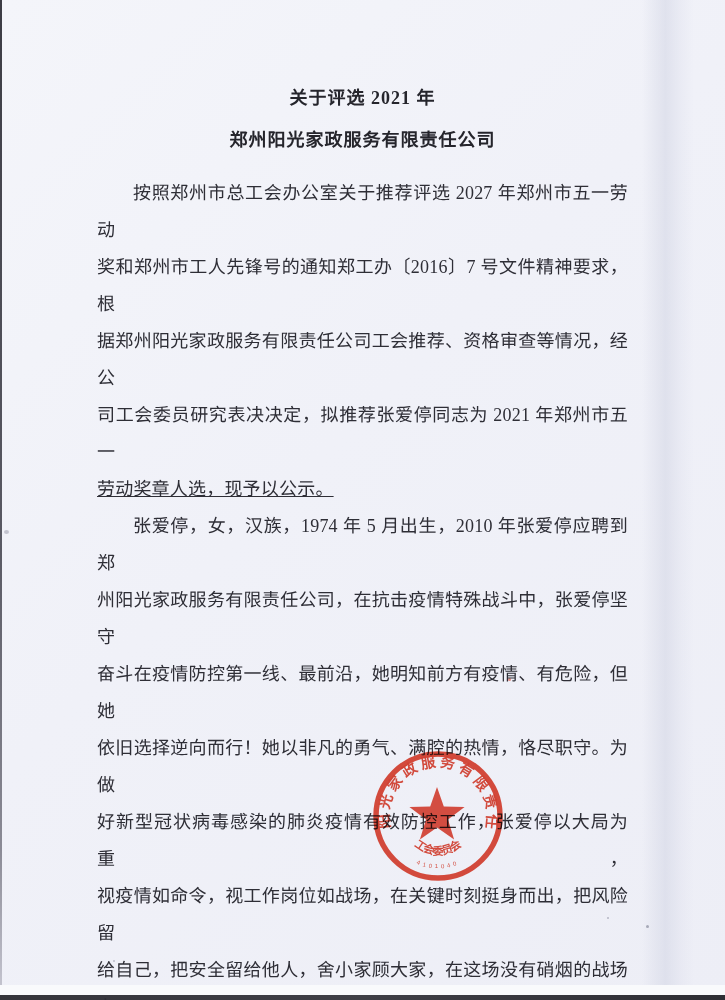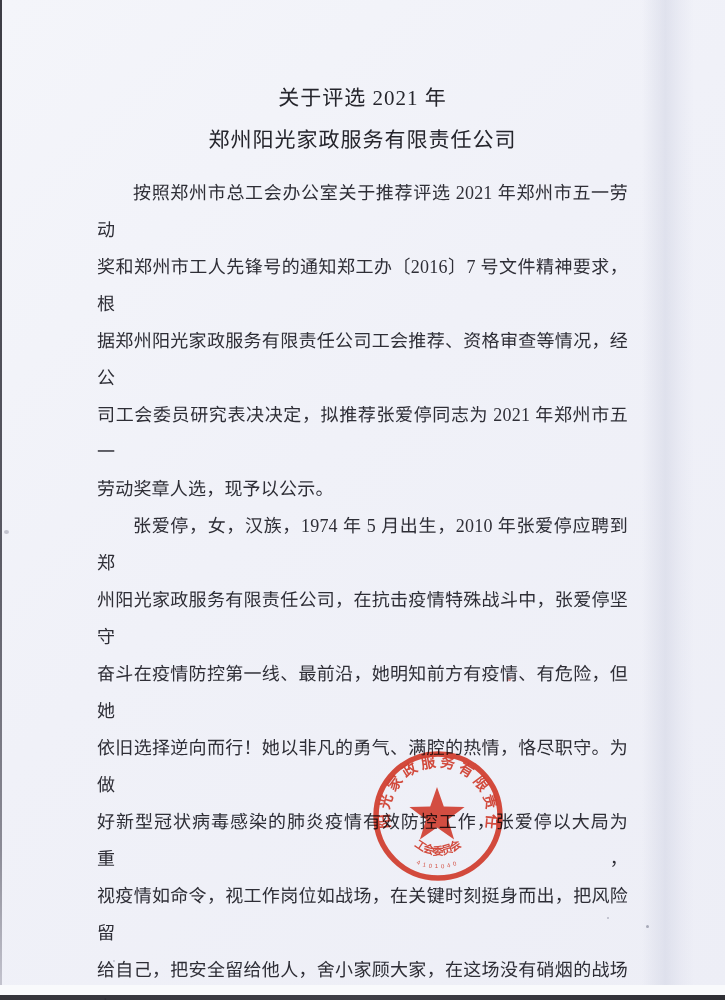--- a/index.html
+++ b/index.html
@@ -16,31 +16,31 @@
   .shade-right{position:absolute;top:0;left:642px;width:52px;height:1000px;
     background:linear-gradient(90deg,rgba(214,216,230,0) 0%,rgba(210,213,228,.55) 45%,rgba(222,224,237,.35) 75%,rgba(240,241,248,0) 100%);}
   .strip-bottom-light{position:absolute;left:0;top:985px;width:725px;height:10px;background:#f9fafc;}
   .edge-bottom{position:absolute;left:0;top:995px;width:725px;height:5px;
     background:linear-gradient(90deg,#35353b 0%,#3f3f46 50%,#2e2e34 100%);}
   .speck{position:absolute;border-radius:50%;}
 
   
   .content{position:absolute;left:97px;top:77px;width:531px;color:#2e2e36;}
   .title-line{
-    font-size:21px;line-height:42px;font-weight:normal;text-align:center;
+    font-size:18px;line-height:42px;font-weight:bold;text-align:center;
     letter-spacing:1px;color:#25252c;
   }
   .body-text{margin-top:14px;}
   .line{
     font-size:18px;line-height:37px;
     text-align:justify;text-align-last:justify;
     letter-spacing:0.2px;
   }
   .line.first{text-indent:36px;}
-  .line.last{text-align-last:left;}
+  .line.last{text-align-last:left;text-decoration:underline;}
 
   
   .seal{position:absolute;left:368px;top:746px;width:140px;height:140px;
     mix-blend-mode:multiply;opacity:0.92;}
   .seal text{font-family:"Liberation Sans","DejaVu Sans",sans-serif;}
 </style>
 </head>
 <body>
 
 <div class="page">
@@ -57,21 +57,21 @@
   <div class="speck" style="left:508px;top:678px;width:3px;height:3px;background:rgba(221,60,40,.55);"></div>
 
   <div class="content">
 
     <div>
       <div class="title-line">关于评选 2021 年</div>
       <div class="title-line">郑州阳光家政服务有限责任公司</div>
     </div>
 
     <div class="body-text">
-      <div class="line first">按照郑州市总工会办公室关于推荐评选 2021 年郑州市五一劳动</div>
+      <div class="line first">按照郑州市总工会办公室关于推荐评选 2027 年郑州市五一劳动</div>
       <div class="line">奖和郑州市工人先锋号的通知郑工办〔2016〕7 号文件精神要求，根</div>
       <div class="line">据郑州阳光家政服务有限责任公司工会推荐、资格审查等情况，经公</div>
       <div class="line">司工会委员研究表决决定，拟推荐张爱停同志为 2021 年郑州市五一</div>
       <div class="line last">劳动奖章人选，现予以公示。</div>
 
       <div class="line first">张爱停，女，汉族，1974 年 5 月出生，2010 年张爱停应聘到郑</div>
       <div class="line">州阳光家政服务有限责任公司，在抗击疫情特殊战斗中，张爱停坚守</div>
       <div class="line">奋斗在疫情防控第一线、最前沿，她明知前方有疫情、有危险，但她</div>
       <div class="line">依旧选择逆向而行！她以非凡的勇气、满腔的热情，恪尽职守。为做</div>
       <div class="line">好新型冠状病毒感染的肺炎疫情有效防控工作，张爱停以大局为重，</div>

